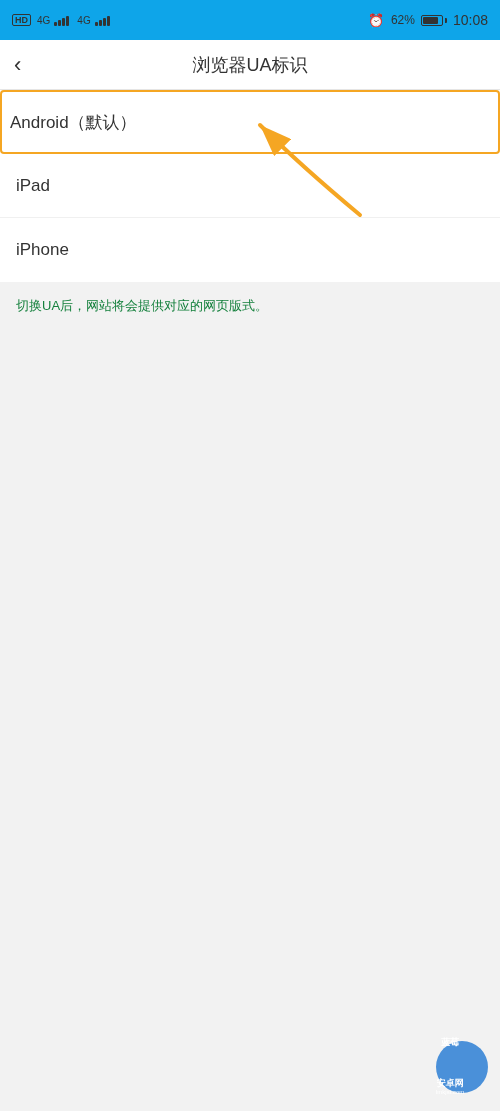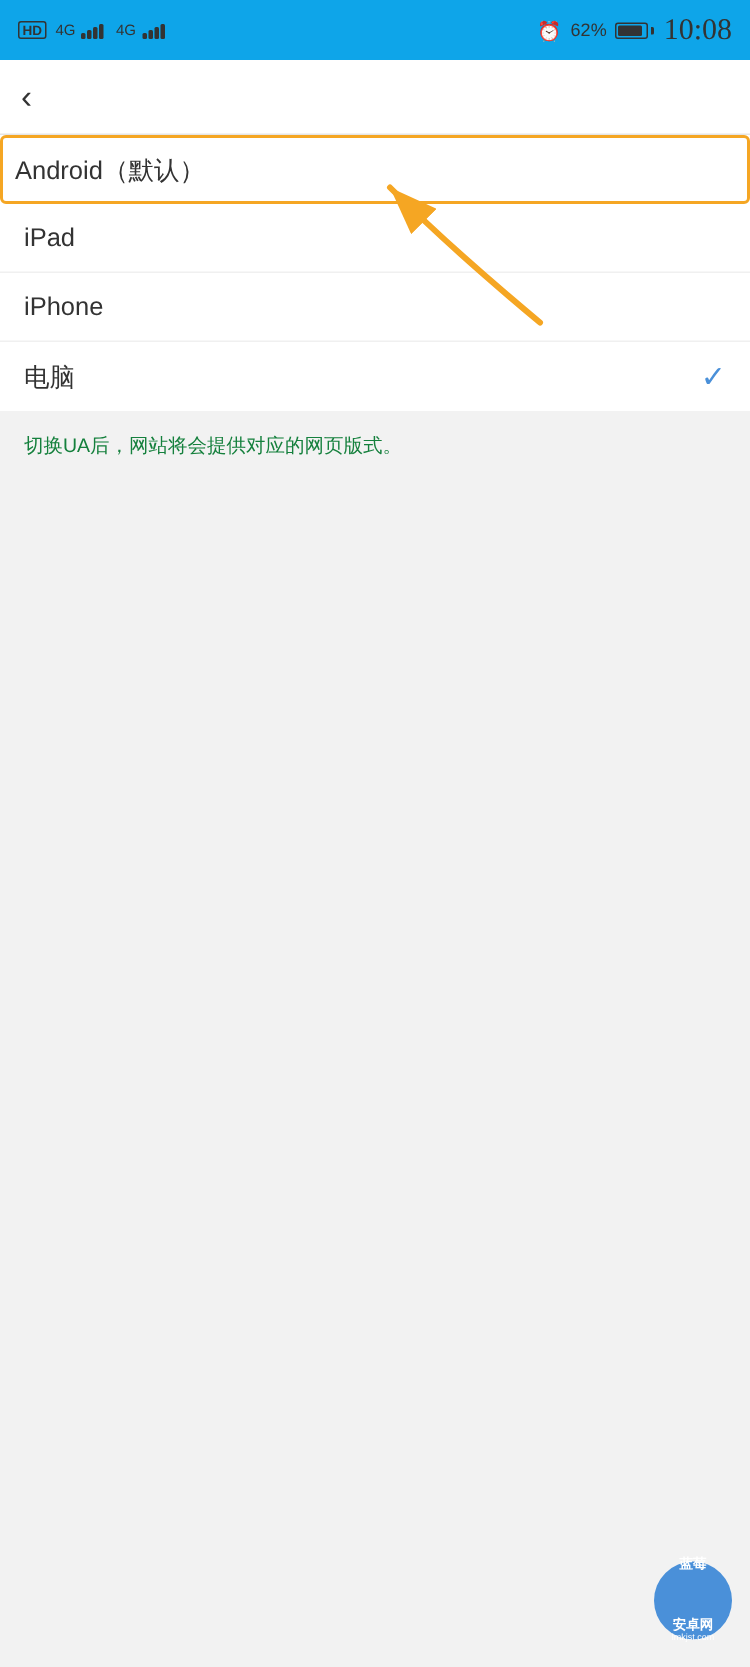--- a/index.html
+++ b/index.html
@@ -120,21 +120,21 @@
       font-weight: 500;
     }
 
     
     .list-container {
       background: #fff;
       margin-top: 0;
     }
 
     .list-item {
-      height: 46px;
+      height: 64px;
       display: flex;
       align-items: center;
       justify-content: space-between;
       padding: 0 16px;
       border-bottom: 1px solid #f0f0f0;
       cursor: pointer;
       position: relative;
     }
 
     .list-item:last-child {
@@ -184,21 +184,21 @@
     
     .watermark {
       position: fixed;
       bottom: 18px;
       right: 12px;
       background: #4a90d9;
       border-radius: 50%;
       width: 52px;
       height: 52px;
       display: flex;
-      align-items: center;
+      align-items: flex-start;
       justify-content: center;
       flex-direction: column;
     }
 
     .watermark-text {
       font-size: 7px;
       color: #fff;
       text-align: center;
       line-height: 1.3;
     }
@@ -226,46 +226,43 @@
   </div>
   <div class="status-right">
     <span style="font-size:13px;">⏰</span>
     <span style="font-size:12px;">62%</span>
     <div class="battery-icon">
       <div class="battery-body">
         <div class="battery-fill"></div>
       </div>
       <div class="battery-tip"></div>
     </div>
-    <span style="font-size:20px; font-weight:500;font-family:Liberation Serif, serif;">10:08</span>
+    <span style="font-size:14px; font-weight:500;">10:08</span>
   </div>
 </div>
 
 <div class="top-nav">
   <div class="back-button">‹</div>
+  <span class="nav-title">浏览器UA标识</span>
 </div>
 
 <div class="list-container">
 
   <div class="list-item item-android" style="border: 2px solid #f5a623; border-radius: 4px; margin: 0;">
     <span class="list-item-text">Android（默认）</span>
   </div>
 
   <div class="list-item">
     <span class="list-item-text">iPad</span>
   </div>
 
   <div class="list-item">
     <span class="list-item-text">iPhone</span>
   </div>
 
-  <div class="list-item">
-    <span class="list-item-text">电脑</span>
-    <span class="checkmark">✓</span>
-  </div>
 </div>
 
 <div class="arrow-container">
   <svg class="arrow-svg" viewBox="0 0 200 130" xmlns="http://www.w3.org/2000/svg">
     <defs>
       <marker id="arrowhead" markerWidth="8" markerHeight="6" refX="8" refY="3" orient="auto">
         <polygon points="0 0, 8 3, 0 6" fill="#f5a623"></polygon>
       </marker>
     </defs>
     <path d="M 160,110 Q 100,60 60,20" stroke="#f5a623" stroke-width="4" fill="none" marker-end="url(#arrowhead)" stroke-linecap="round"></path>

